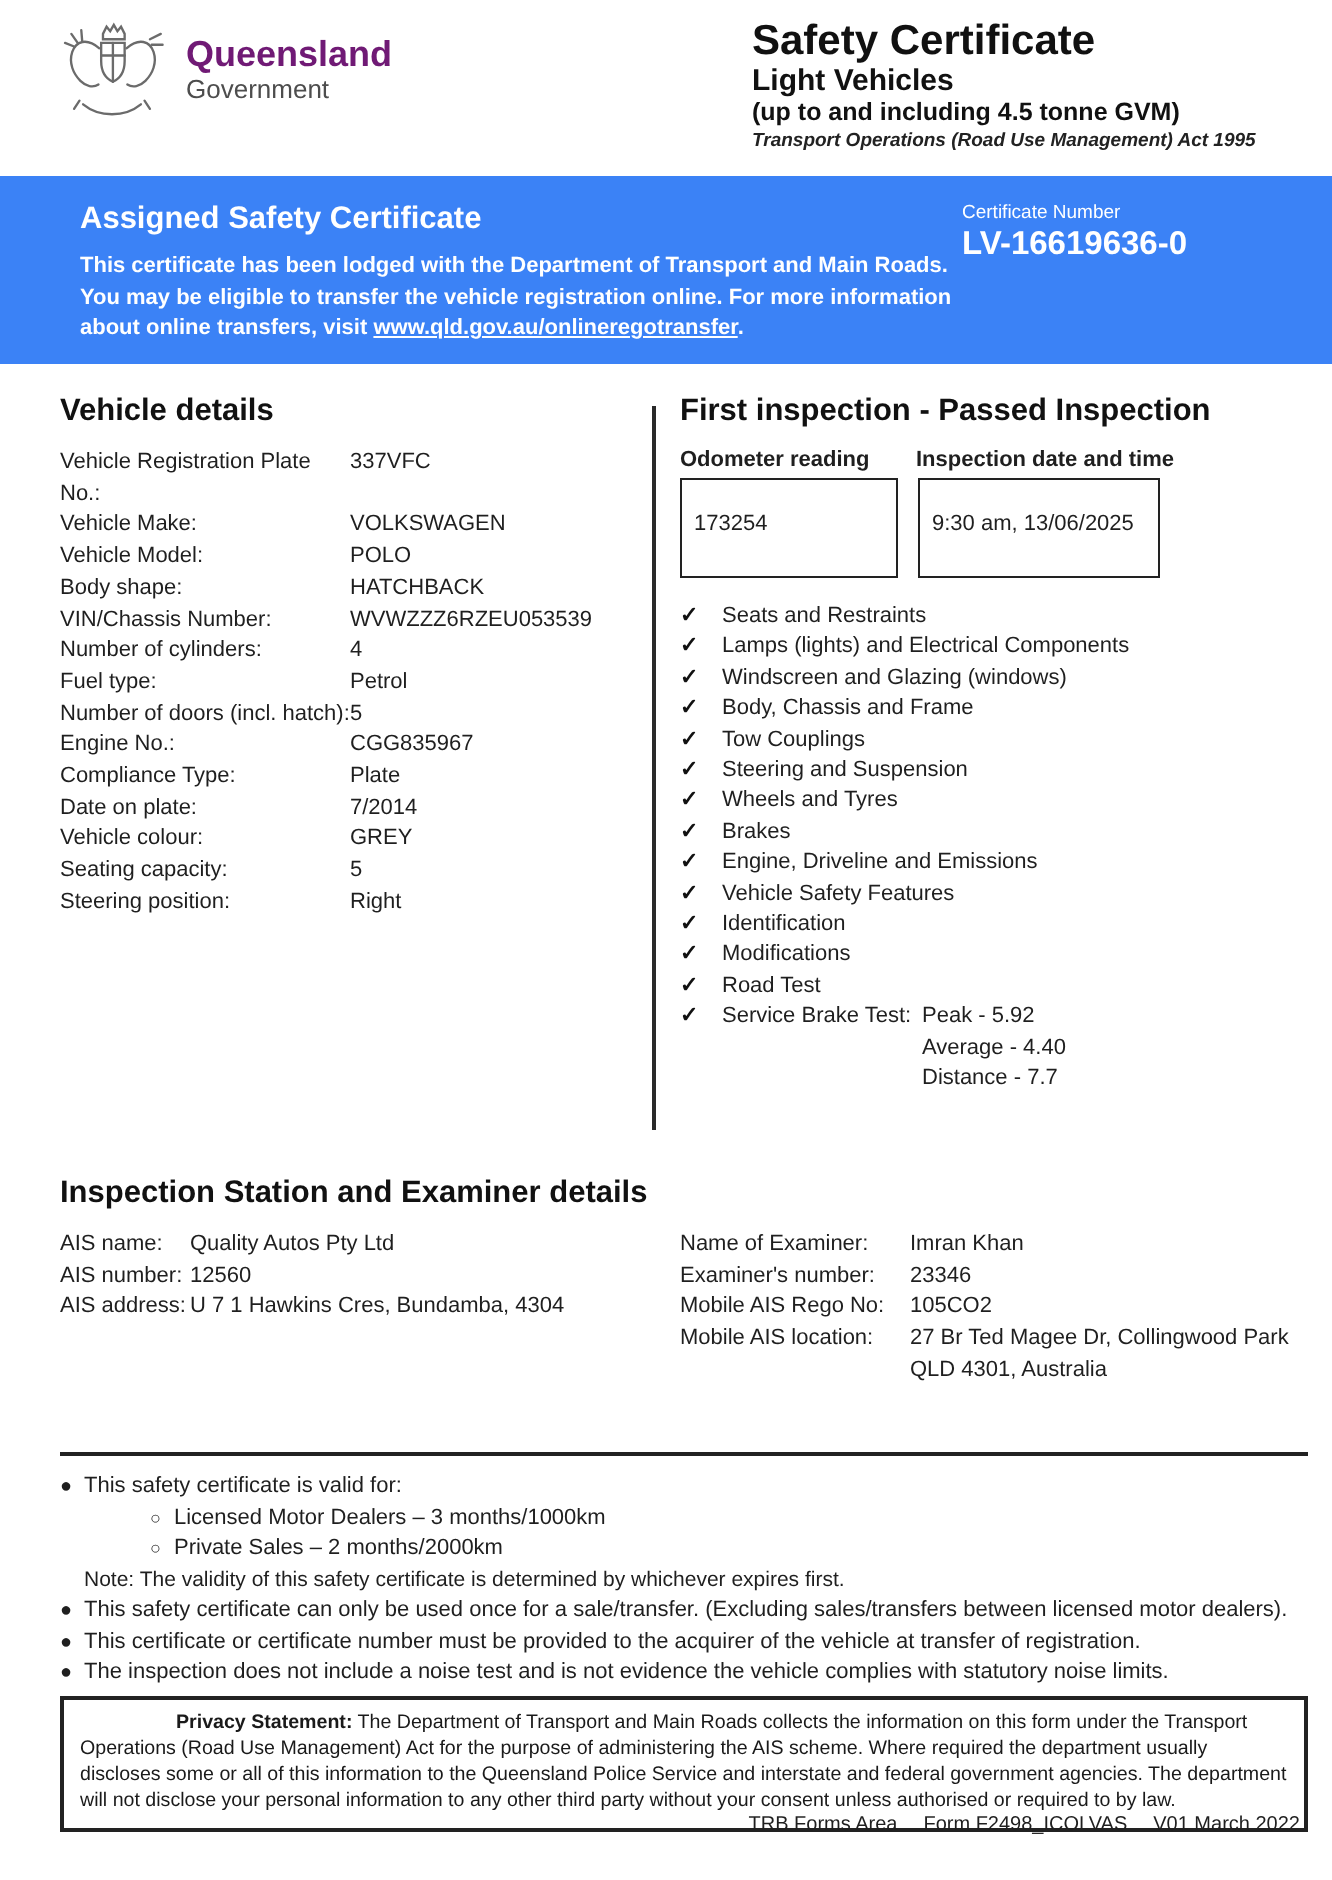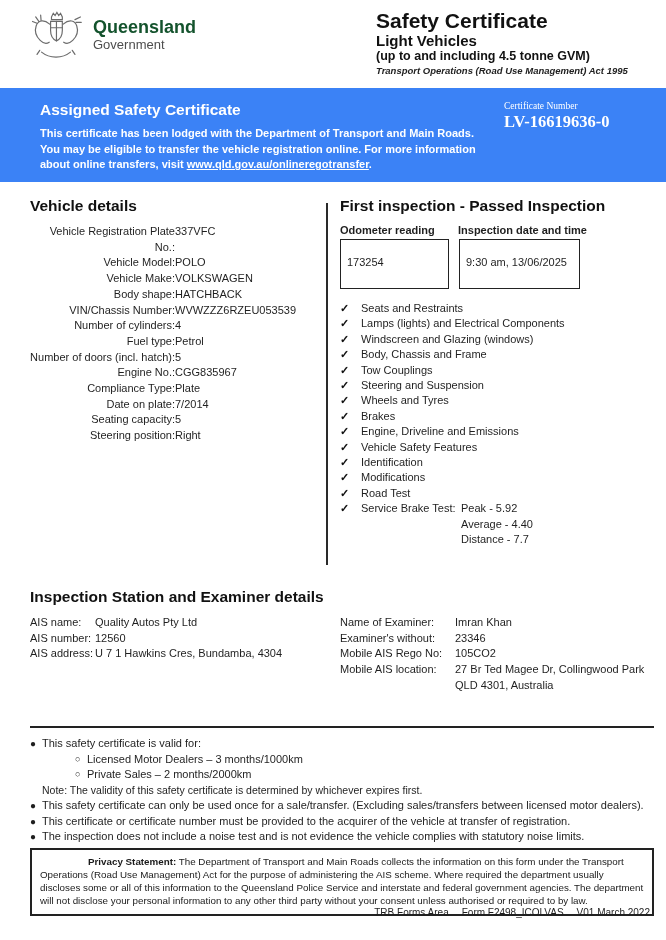--- a/index.html
+++ b/index.html
@@ -4,42 +4,42 @@
 <style>
   html,body{margin:0;padding:0;}
   body{
     width:666px;height:940px;background:#ffffff;position:relative;
     font-family:"Liberation Sans", sans-serif;color:#1f1f1f;overflow:hidden;
   }
   
   .header-left{position:absolute;left:28px;top:8px;display:flex;align-items:center;gap:9px;}
   .crest svg{display:block;}
   .logo-text{line-height:1.08;}
-  .logo-line1{font-size:18px;font-weight:bold;color:#14532d;}
+  .logo-line1{font-size:18px;font-weight:bold;color:#701a75;}
   .logo-line2{font-size:13px;color:#4d4d4d;}
   .title-block{position:absolute;left:376px;top:10px;width:282px;}
   .doc-title{font-size:21px;font-weight:bold;line-height:1.05;color:#111;}
   .doc-subtitle{font-size:15px;font-weight:bold;line-height:1.15;color:#111;}
   .doc-subtitle-gvm{font-size:12.5px;font-weight:bold;line-height:1.2;color:#111;}
   .doc-act{font-size:9.5px;font-weight:bold;font-style:italic;color:#222;margin-top:1px;}
   
   .banner{position:absolute;left:0;top:88px;width:666px;height:94px;background:#3b82f6;color:#fff;
     box-sizing:border-box;padding:13px 16px 0 40px;}
   .banner-title{font-size:15.5px;font-weight:bold;margin-bottom:7px;}
   .banner-body{width:442px;font-size:11px;font-weight:bold;line-height:1.42;}
   .banner-link{text-decoration:underline;color:#fff;}
-  .cert-block{position:absolute;left:504px;top:13px;font-family:Liberation Serif, serif;}
+  .cert-block{position:absolute;left:481px;top:13px;}
   .cert-label{font-size:9.5px;}
   .cert-number{font-size:16.5px;font-weight:bold;margin-top:1px;}
   
   .section-heading{font-size:15.5px;font-weight:bold;color:#111;margin:0 0 9px 0;}
   
   .left-col{position:absolute;left:30px;top:197px;width:296px;}
   .kv-row{display:flex;font-size:11px;line-height:15.7px;}
-  .kv-label{width:145px;flex:none;text-align:right;}
+  .kv-label{width:145px;flex:none;}
   .kv-value{flex:1;}
   .column-divider{position:absolute;left:326px;top:203px;width:1.5px;height:362px;background:#2a2a2a;}
   
   .right-col{position:absolute;left:340px;top:197px;width:315px;}
   .field-labels{display:flex;font-size:11px;font-weight:bold;margin-top:4px;}
   .field-labels .fl1{width:118px;flex:none;}
   .field-boxes{display:flex;margin-top:3px;gap:10px;}
   .field-box{border:1.5px solid #222;height:16px;font-size:11px;padding:16px 6px;box-sizing:content-box;}
   .odo-box{width:95px;}
   .date-box{width:107px;}
@@ -115,30 +115,30 @@
 <div class="left-col">
   <div class="section-heading">Vehicle details</div>
   <div>
 
       <div class="kv-row">
         <span class="kv-label">Vehicle Registration Plate No.:</span>
         <span class="kv-value">337VFC</span>
       </div>
 
       <div class="kv-row">
+        <span class="kv-label">Vehicle Make:</span>
+        <span class="kv-value">VOLKSWAGEN</span>
+      </div>
+
+      <div class="kv-row">
         <span class="kv-label">Vehicle Model:</span>
         <span class="kv-value">POLO</span>
       </div>
 
       <div class="kv-row">
-        <span class="kv-label">Vehicle Make:</span>
-        <span class="kv-value">VOLKSWAGEN</span>
-      </div>
-
-      <div class="kv-row">
         <span class="kv-label">Body shape:</span>
         <span class="kv-value">HATCHBACK</span>
       </div>
 
       <div class="kv-row">
         <span class="kv-label">VIN/Chassis Number:</span>
         <span class="kv-value">WVWZZZ6RZEU053539</span>
       </div>
 
       <div class="kv-row">
@@ -164,20 +164,24 @@
       <div class="kv-row">
         <span class="kv-label">Compliance Type:</span>
         <span class="kv-value">Plate</span>
       </div>
 
       <div class="kv-row">
         <span class="kv-label">Date on plate:</span>
         <span class="kv-value">7/2014</span>
       </div>
 
+      <div class="kv-row">
+        <span class="kv-label">Vehicle colour:</span>
+        <span class="kv-value">GREY</span>
+      </div>
 
       <div class="kv-row">
         <span class="kv-label">Seating capacity:</span>
         <span class="kv-value">5</span>
       </div>
 
       <div class="kv-row">
         <span class="kv-label">Steering position:</span>
         <span class="kv-value">Right</span>
       </div>
@@ -295,21 +299,21 @@
         </div>
       </div>
     <div class="station-right">
 
         <div class="ex-row">
           <span class="ex-label">Name of Examiner:</span>
           <span class="ex-value">Imran Khan</span>
         </div>
 
         <div class="ex-row">
-          <span class="ex-label">Examiner's without:</span>
+          <span class="ex-label">Examiner's number:</span>
           <span class="ex-value">23346</span>
         </div>
 
         <div class="ex-row">
           <span class="ex-label">Mobile AIS Rego No:</span>
           <span class="ex-value">105CO2</span>
         </div>
 
         <div class="ex-row">
           <span class="ex-label">Mobile AIS location:</span>

